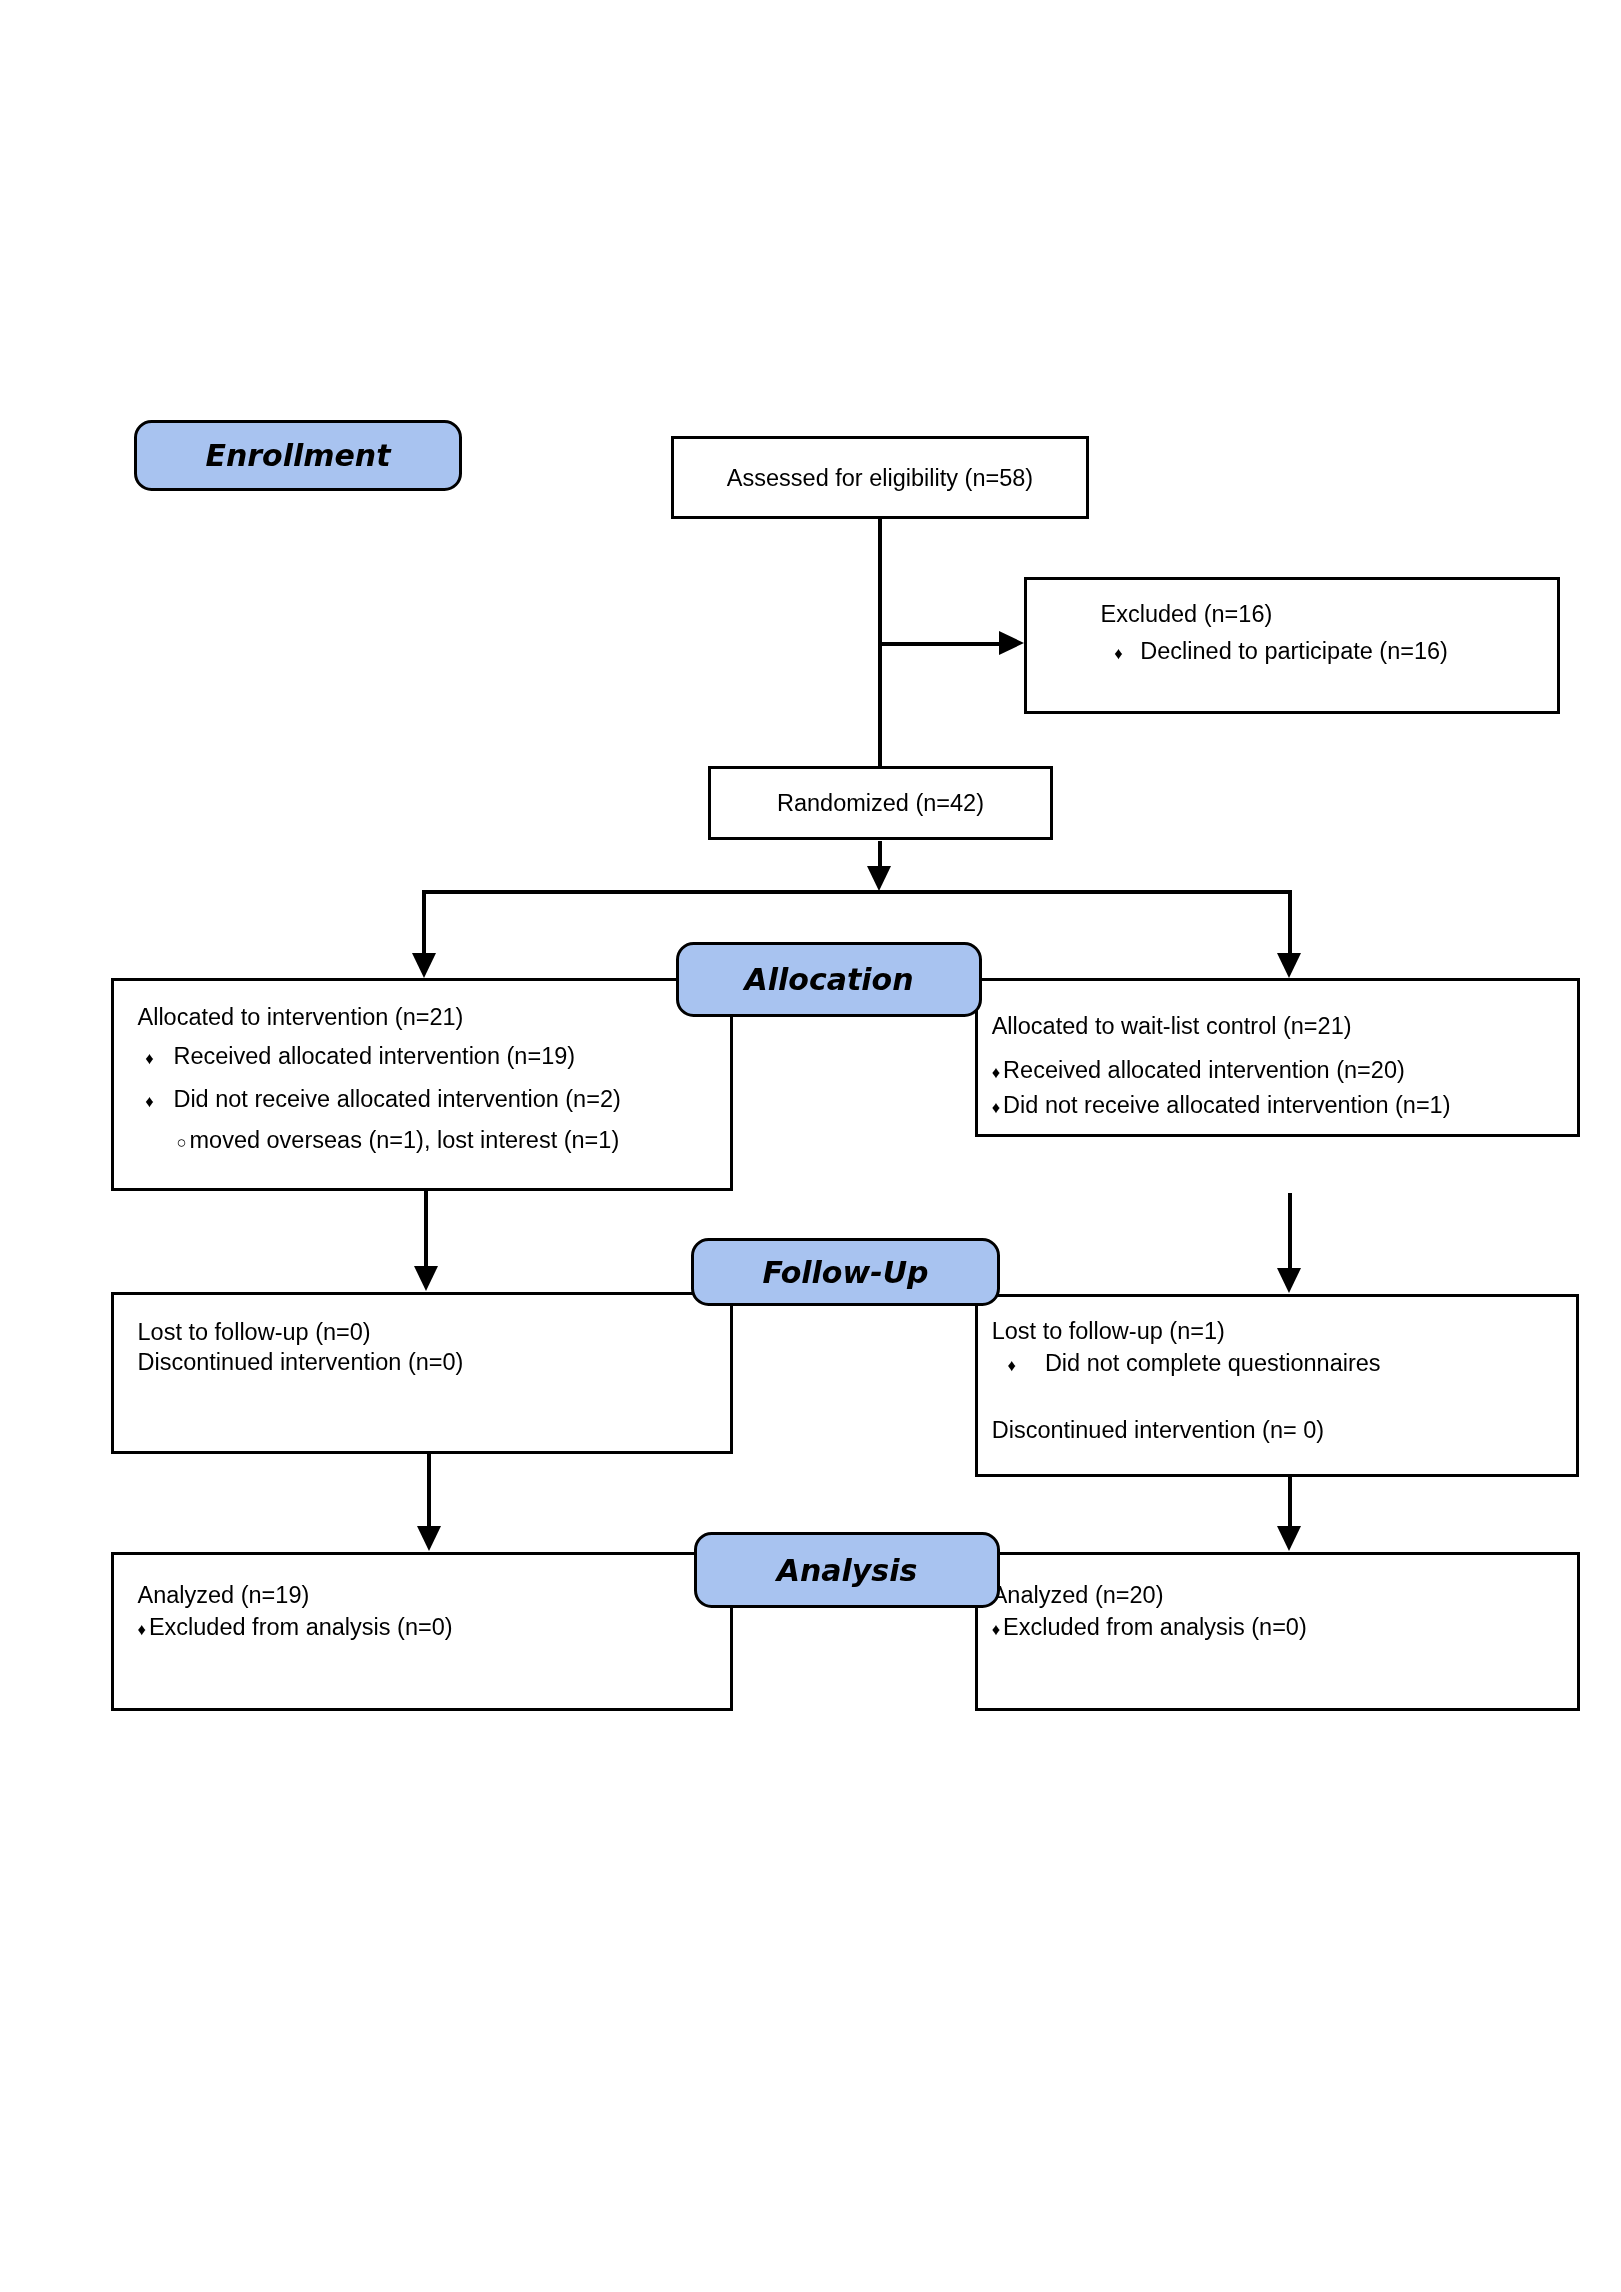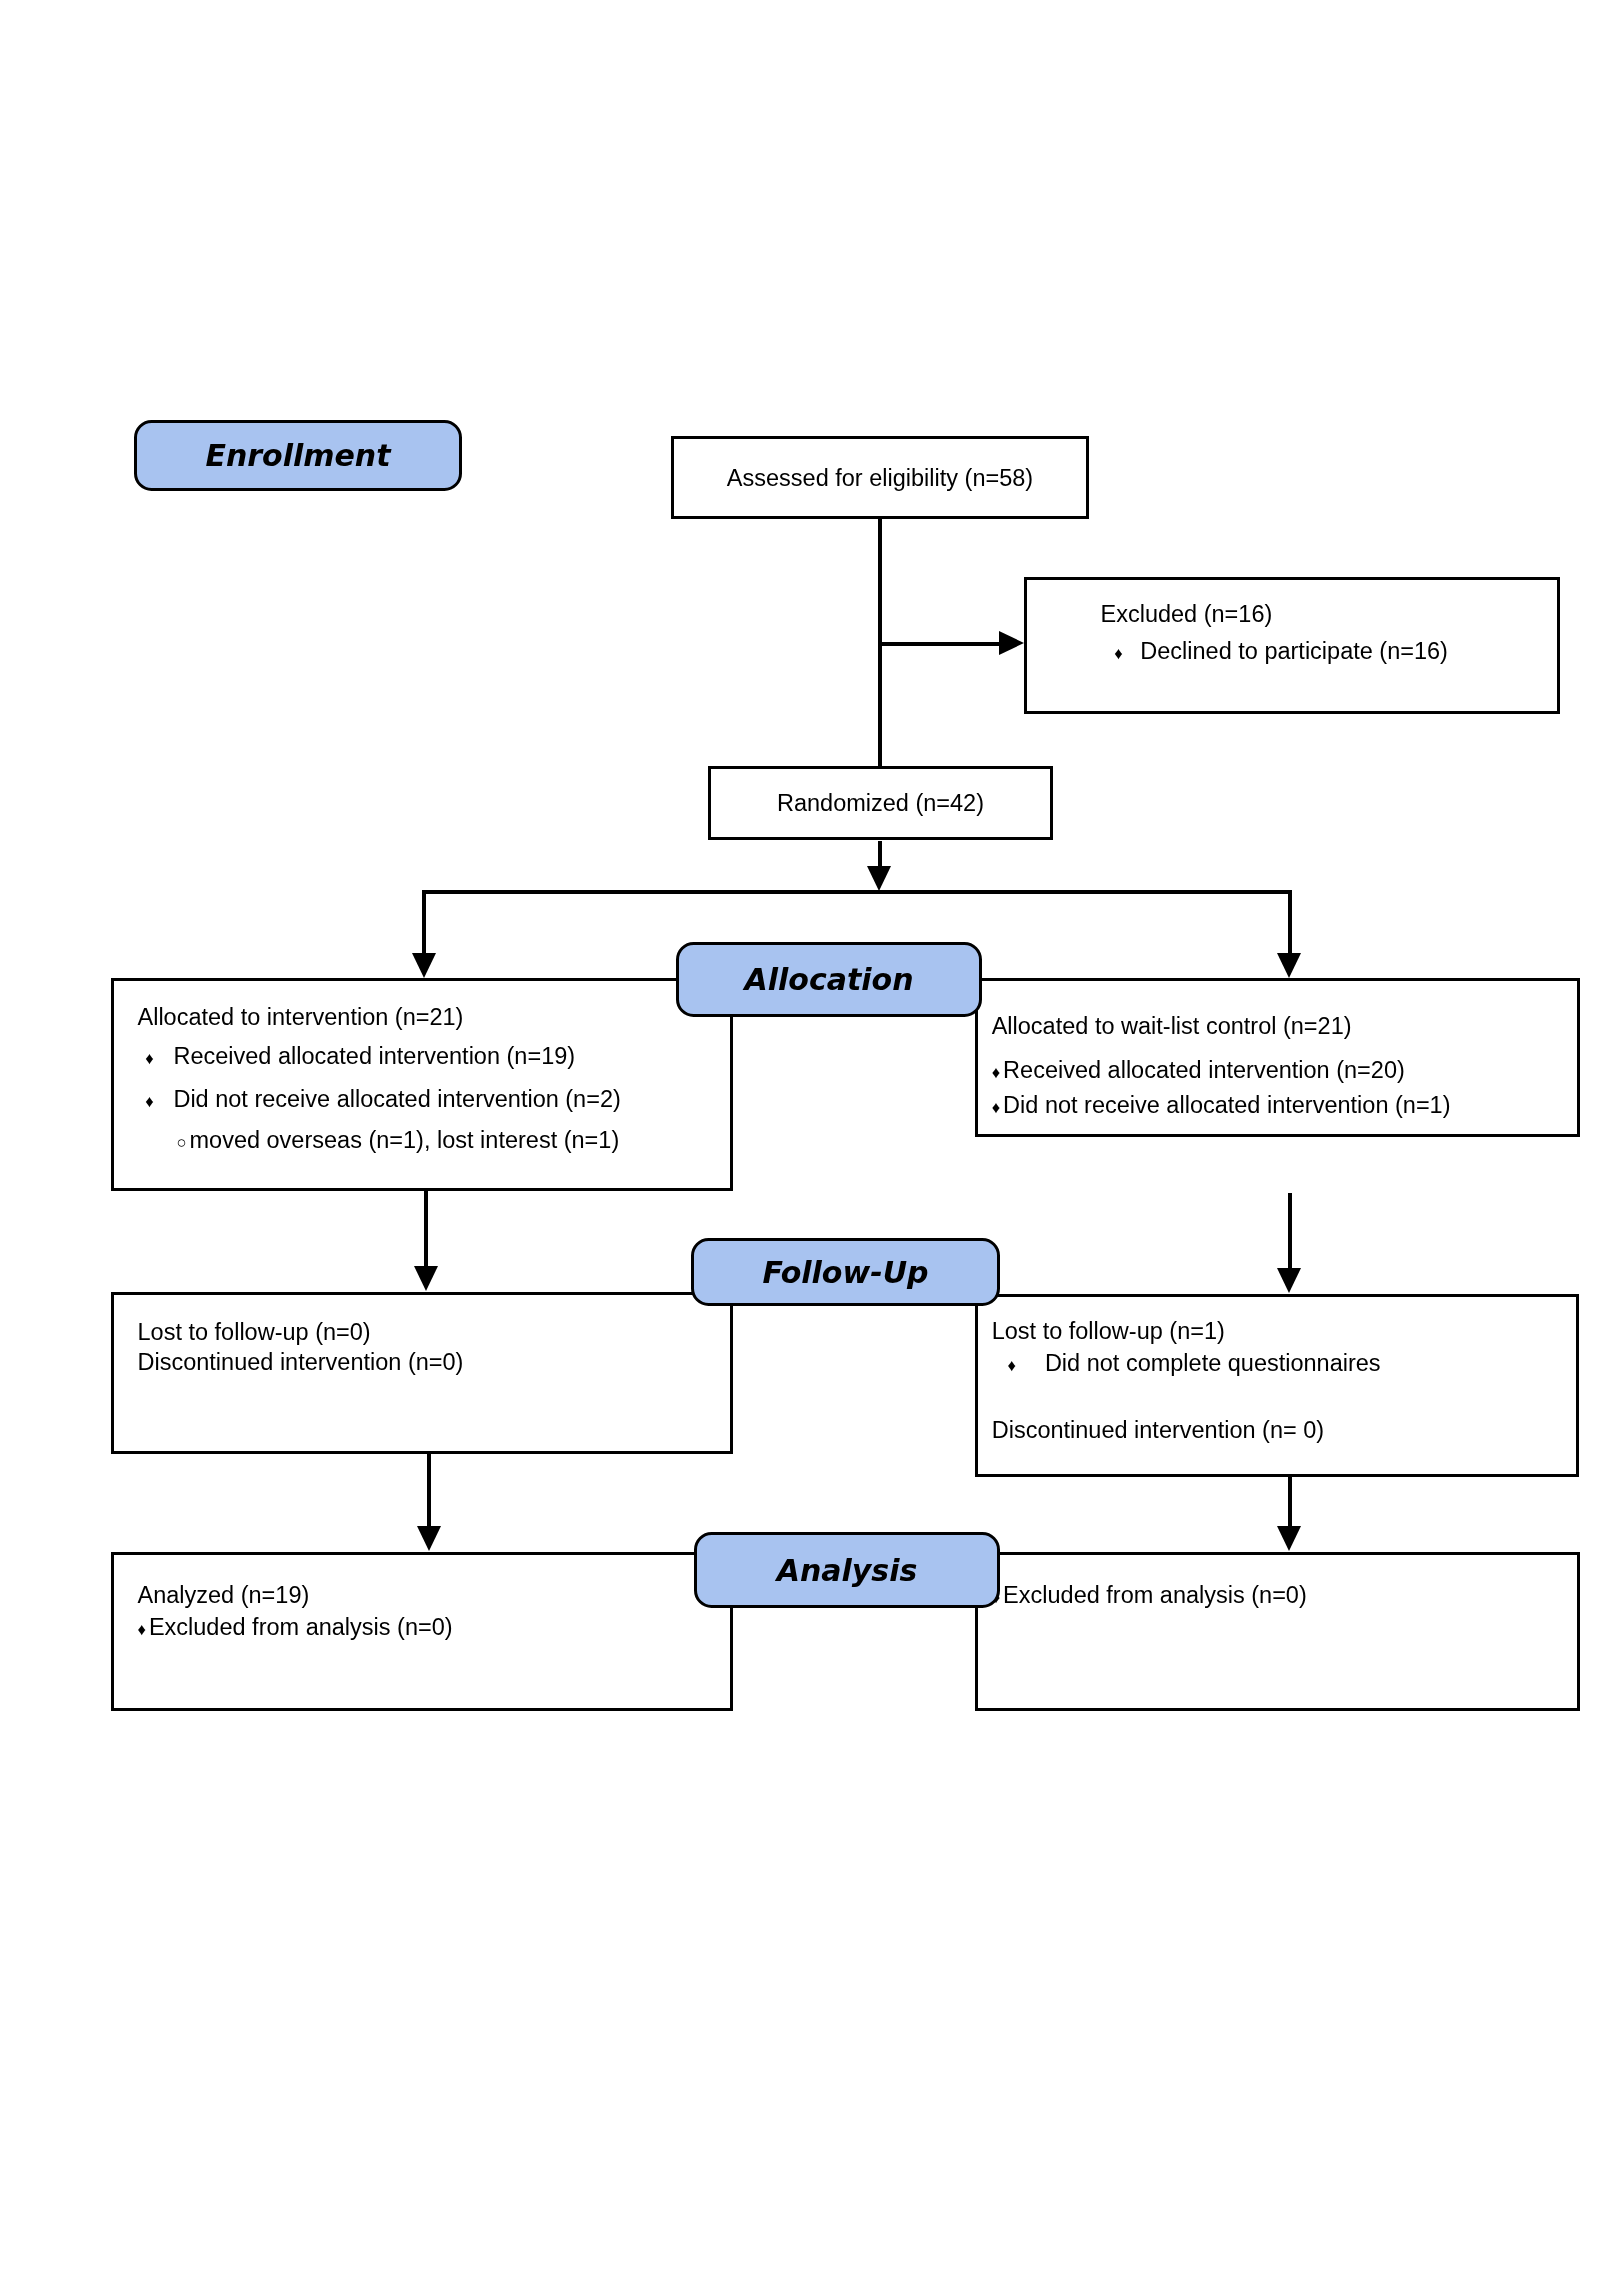--- a/index.html
+++ b/index.html
@@ -167,20 +167,21 @@
       <div>Analyzed (n=19)</div>
       <div class="row tight">
         <span class="diamond">♦</span>
         <span>Excluded from analysis (n=0)</span>
       </div>
     </div>
   </div>
 
   <div class="box" style="left:975px;top:1552px;width:605px;height:159px;">
     <div class="pad-right" style="padding-top:23.5px;">
+      <div>Analyzed (n=20)</div>
       <div class="row tight">
         <span class="diamond">♦</span>
         <span>Excluded from analysis (n=0)</span>
       </div>
     </div>
   </div>
 
   <div class="stage" style="left:134px;top:420px;width:328px;height:71px;text-align:center;">
     <span>Enrollment</span>
   </div>

